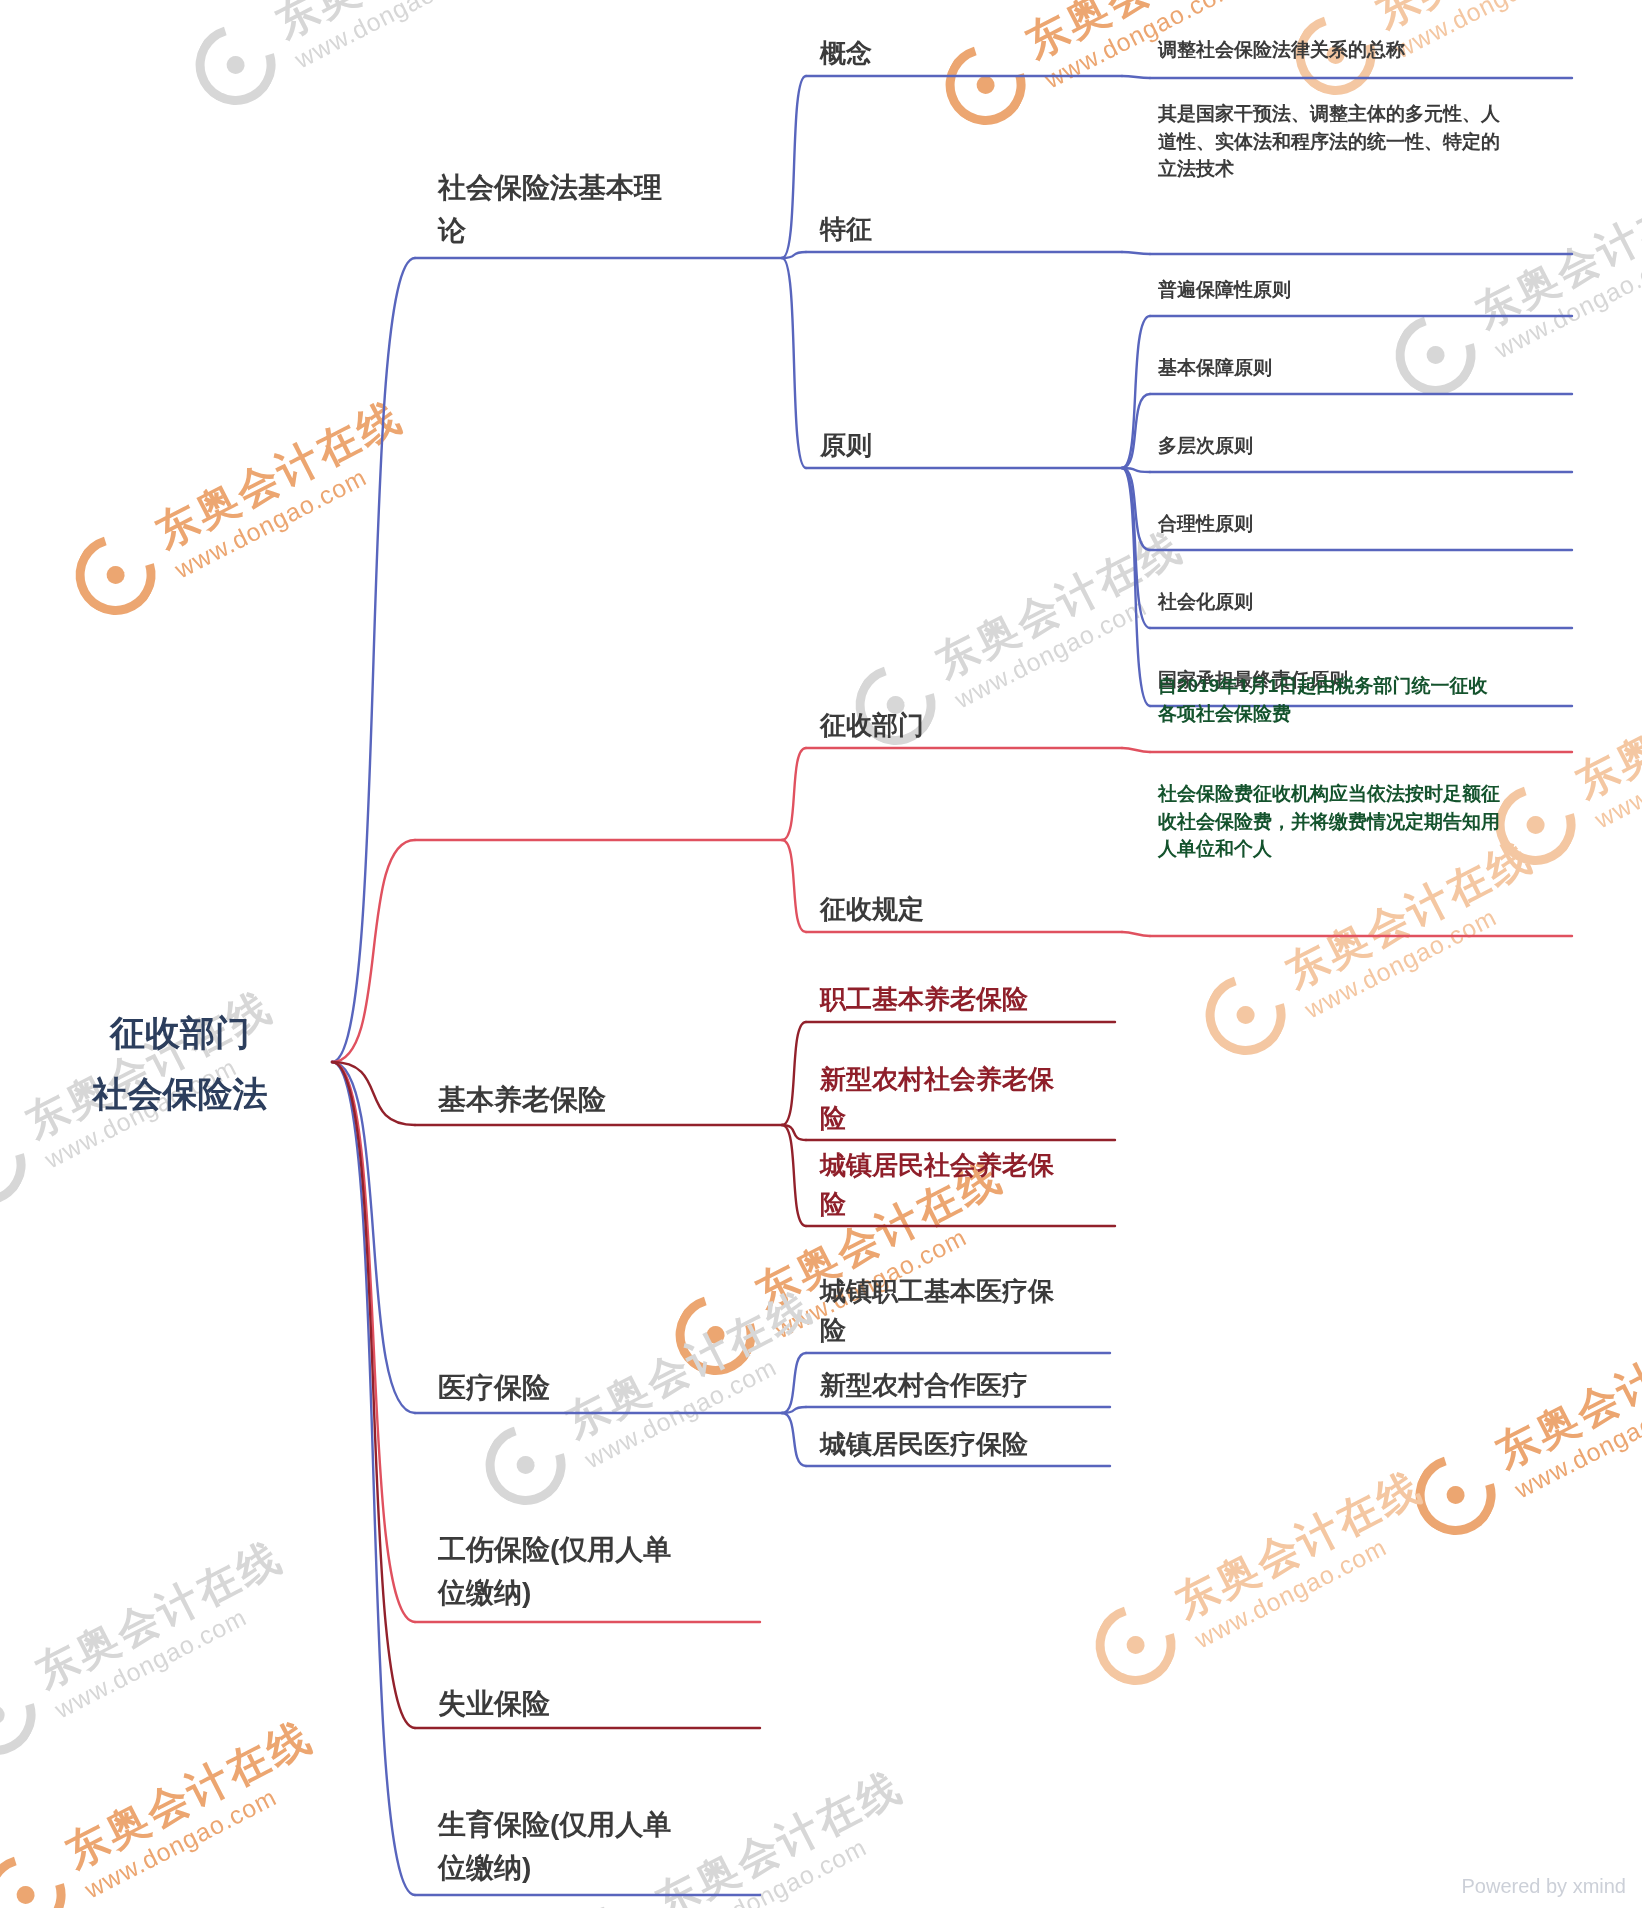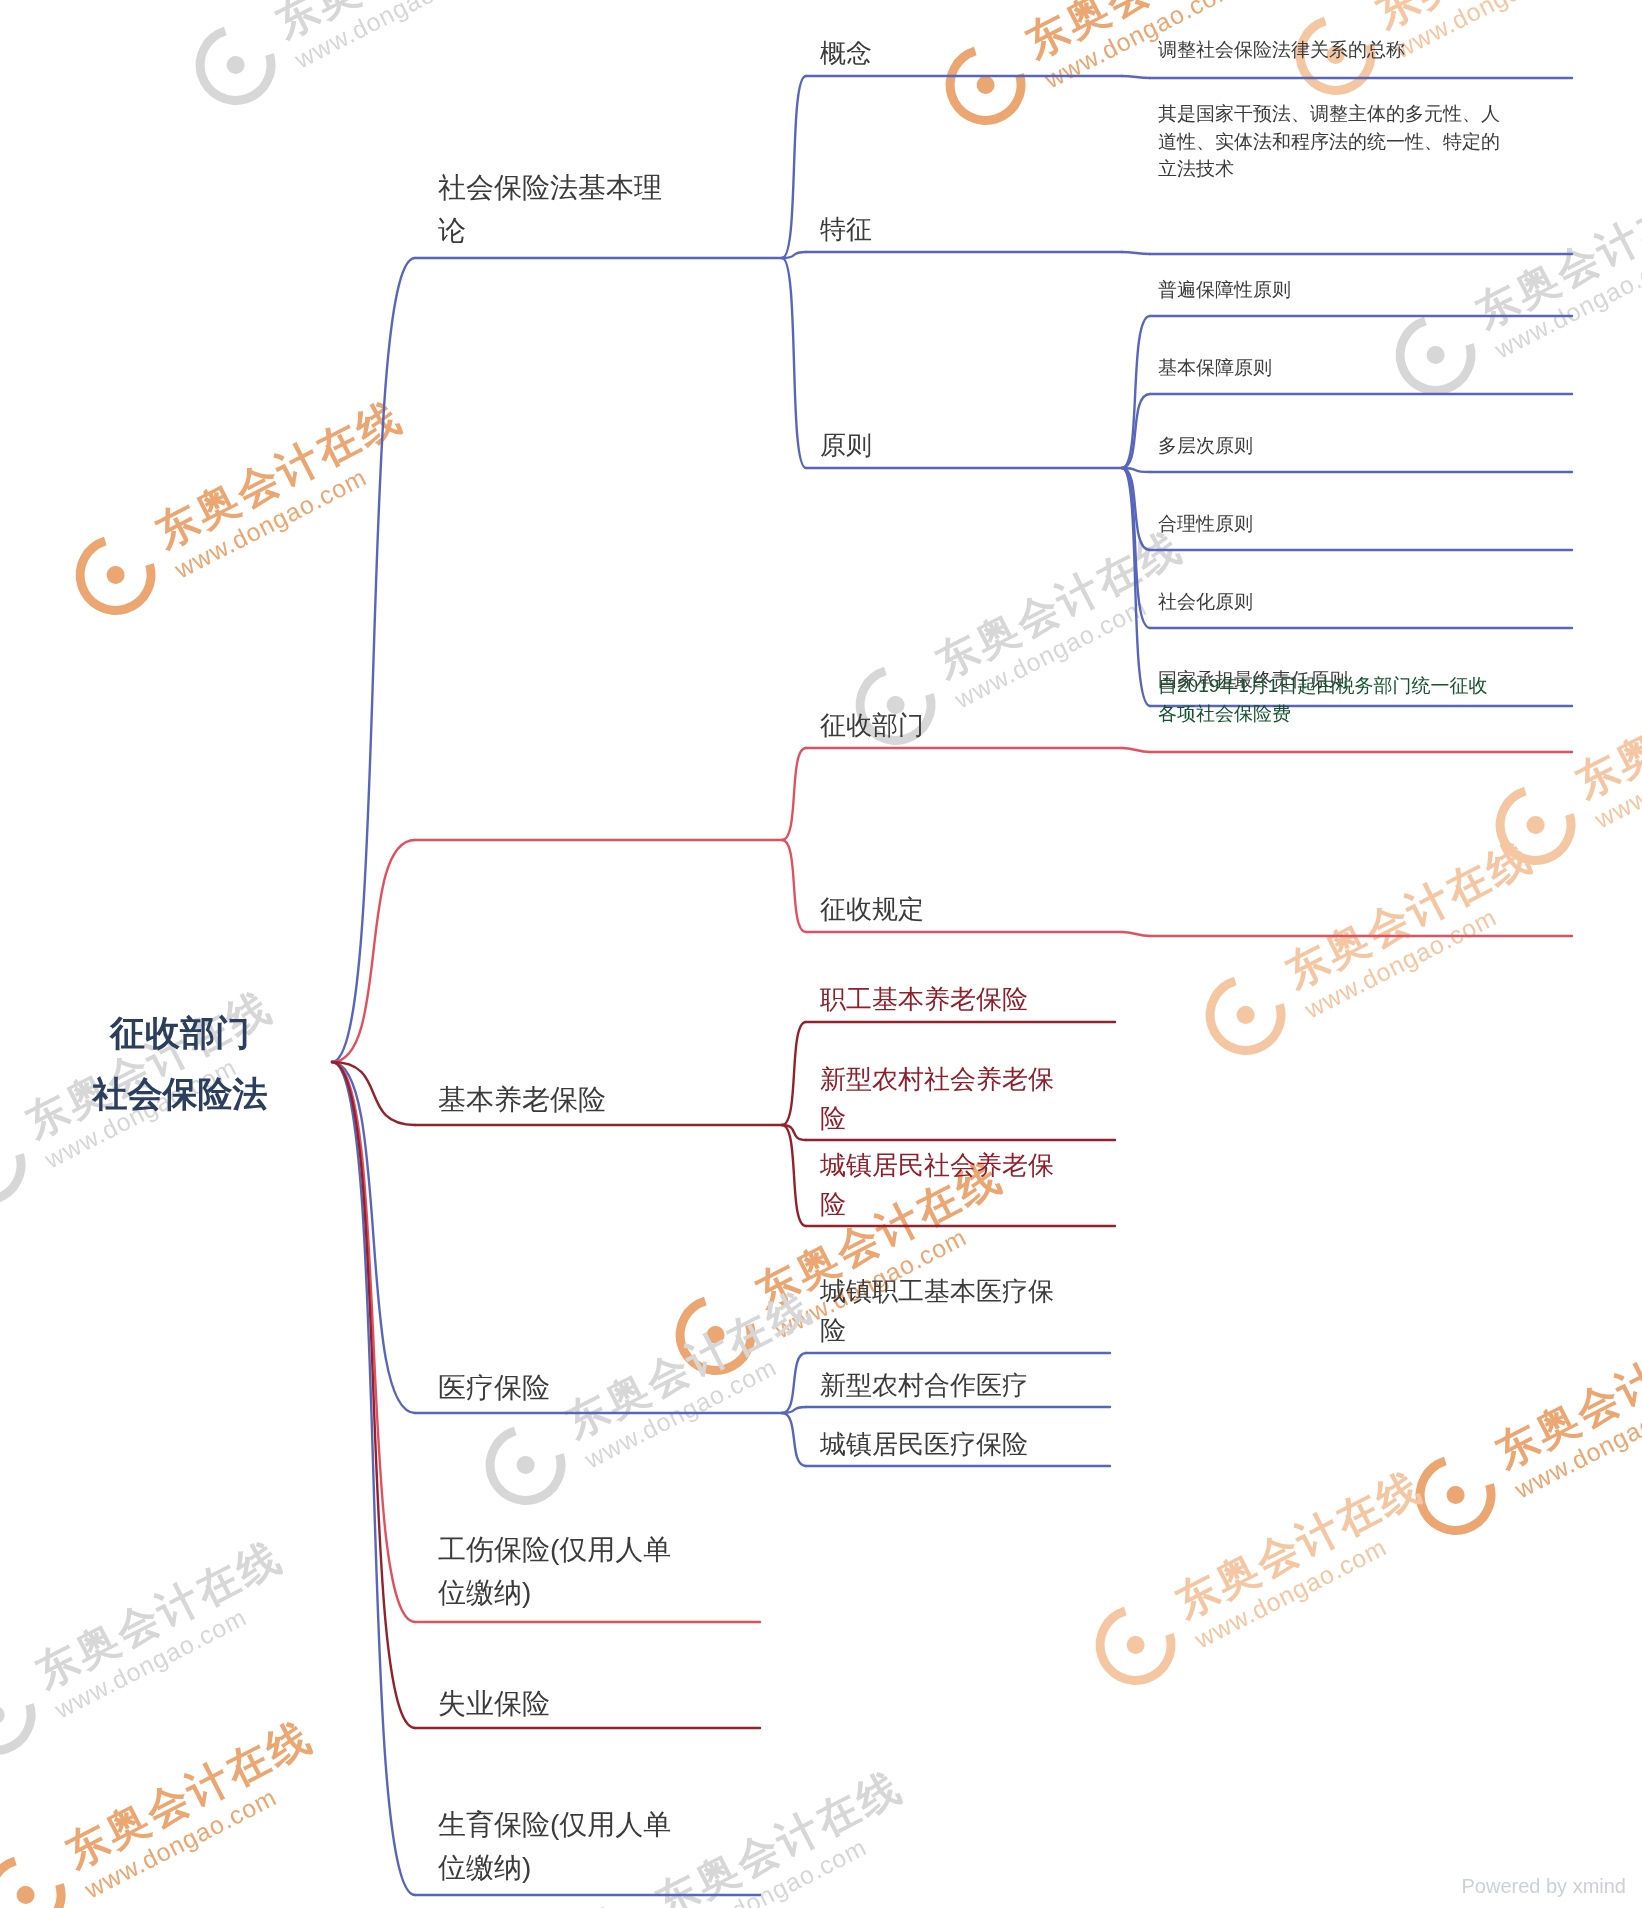--- a/index.html
+++ b/index.html
@@ -23,21 +23,21 @@
   }
   .wm-txt{display:flex;flex-direction:column;line-height:1.15;}
   .wm-cn{font-size:42px;font-weight:600;letter-spacing:3px;}
   .wm-url{font-size:25px;letter-spacing:1px;}
   .wm-o1{color:#eca671;}
   .wm-o2{color:#f4c7a2;}
   .wm-g{color:#d7d7d7;}
   
   .edges{position:absolute;left:0;top:0;z-index:1;}
   
-  .t{position:absolute;z-index:2;color:#3b3b3b;}
+  .t{position:absolute;z-index:2;color:#3b3b3b;font-weight:bold;}
   .lvl1{font-size:28px;line-height:1.55;}
   .lvl2{font-size:26px;line-height:1.5;white-space:nowrap;}
   .lvl2w{font-size:26px;line-height:1.5;}
   .lvl3{font-size:19px;line-height:1.45;}
   .nowrap{white-space:nowrap;}
   .c-maroon{color:#8f1f2a;}
   .c-dred{color:#14532d;}
   .root-topic{
     position:absolute;left:40px;top:1002px;width:280px;z-index:2;
     font-size:35px;font-weight:bold;color:#2c3e5d;text-align:center;line-height:1.75;
@@ -255,20 +255,21 @@
   <div class="t lvl3 nowrap" style="left:1158px;top:354px">基本保障原则</div>
   <div class="t lvl3 nowrap" style="left:1158px;top:432px">多层次原则</div>
   <div class="t lvl3 nowrap" style="left:1158px;top:510px">合理性原则</div>
   <div class="t lvl3 nowrap" style="left:1158px;top:588px">社会化原则</div>
   <div class="t lvl3 nowrap" style="left:1158px;top:666px">国家承担最终责任原则</div>
 
   <div class="t lvl2" style="left:820px;top:706px">征收部门</div>
   <div class="t lvl2" style="left:820px;top:890px">征收规定</div>
 
   <div class="t lvl3 c-dred" style="left:1158px;top:672px;width:340px">自2019年1月1日起由税务部门统一征收各项社会保险费</div>
+  <div class="t lvl3 c-dred" style="left:1158px;top:780px;width:350px">社会保险费征收机构应当依法按时足额征收社会保险费，并将缴费情况定期告知用人单位和个人</div>
 
   <div class="t lvl2 c-maroon" style="left:820px;top:980px">职工基本养老保险</div>
   <div class="t lvl2w c-maroon" style="left:820px;top:1060px;width:245px">新型农村社会养老保险</div>
   <div class="t lvl2w c-maroon" style="left:820px;top:1146px;width:245px">城镇居民社会养老保险</div>
 
   <div class="t lvl2w" style="left:820px;top:1272px;width:245px">城镇职工基本医疗保险</div>
   <div class="t lvl2" style="left:820px;top:1366px">新型农村合作医疗</div>
   <div class="t lvl2" style="left:820px;top:1425px">城镇居民医疗保险</div>
 
   <div class="footer">Powered by xmind</div>

